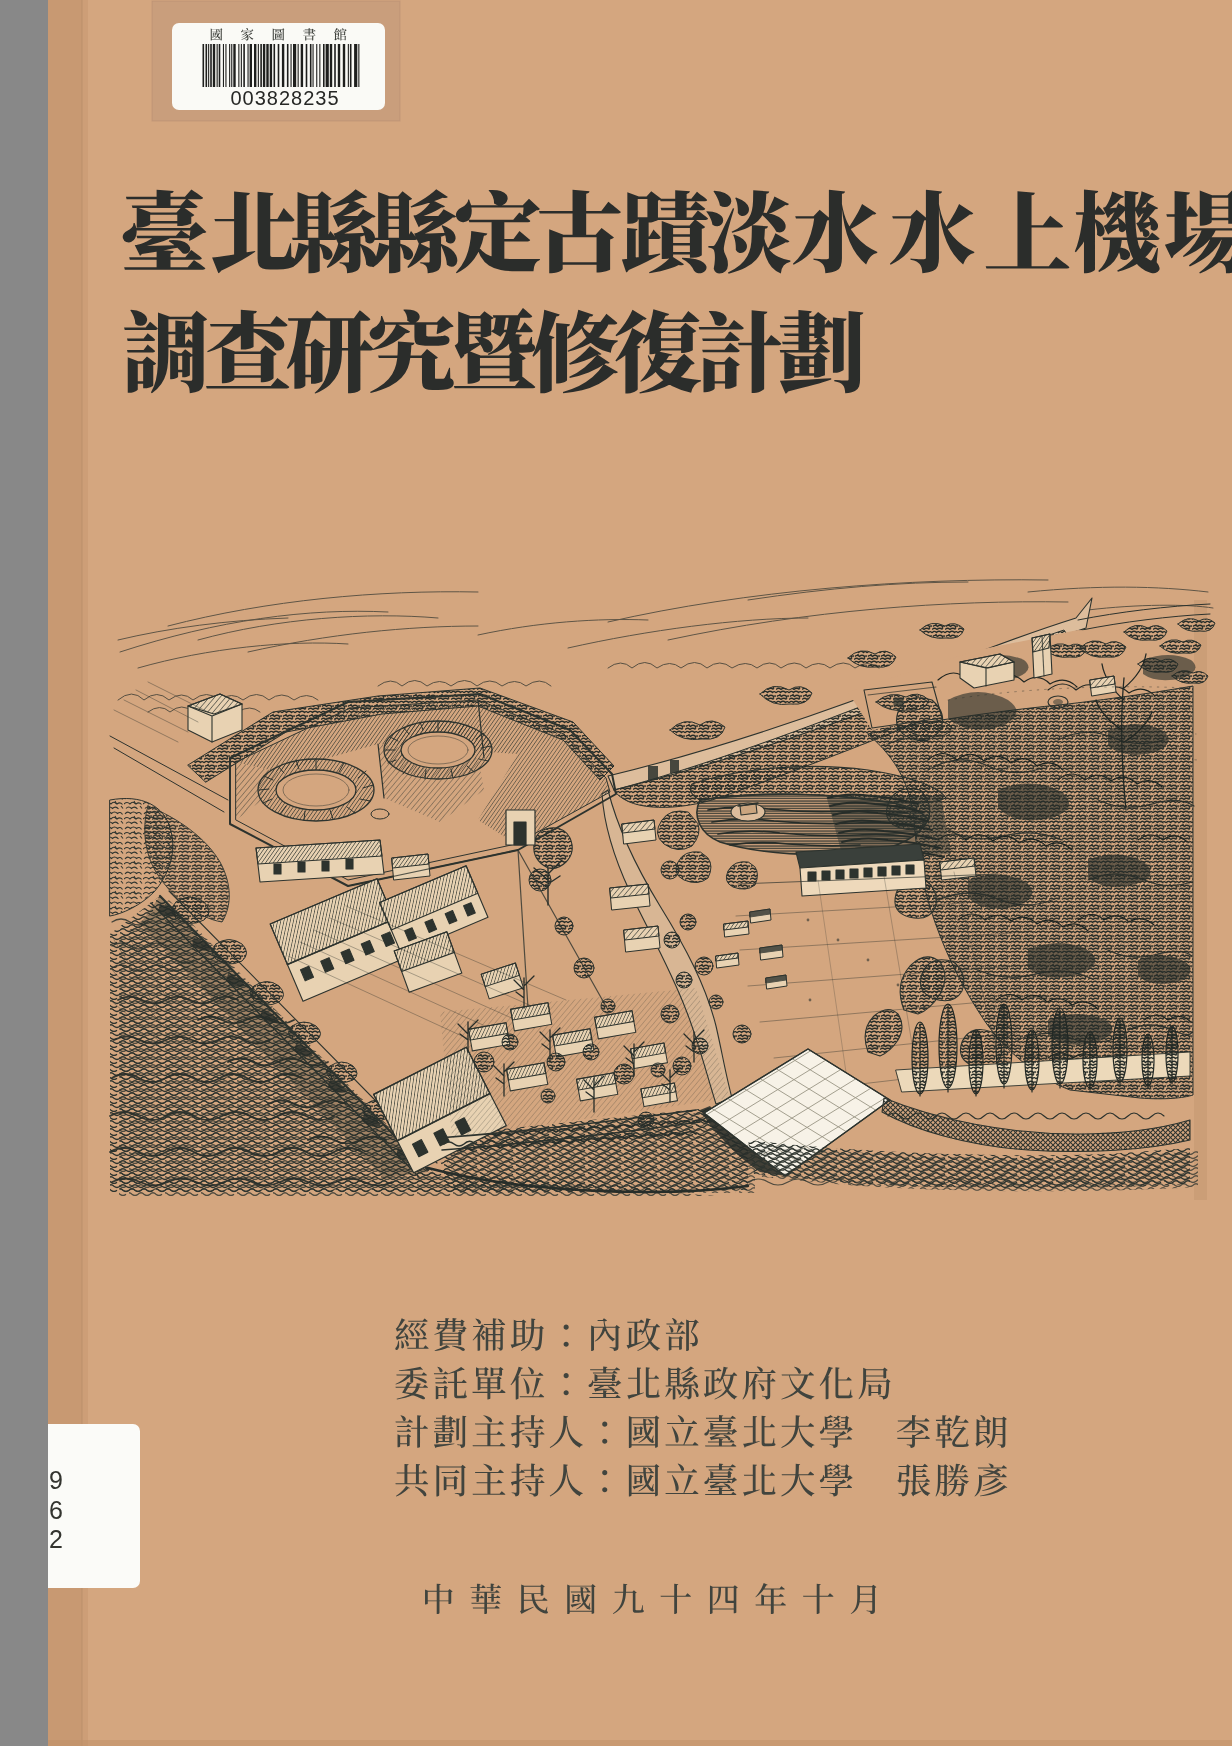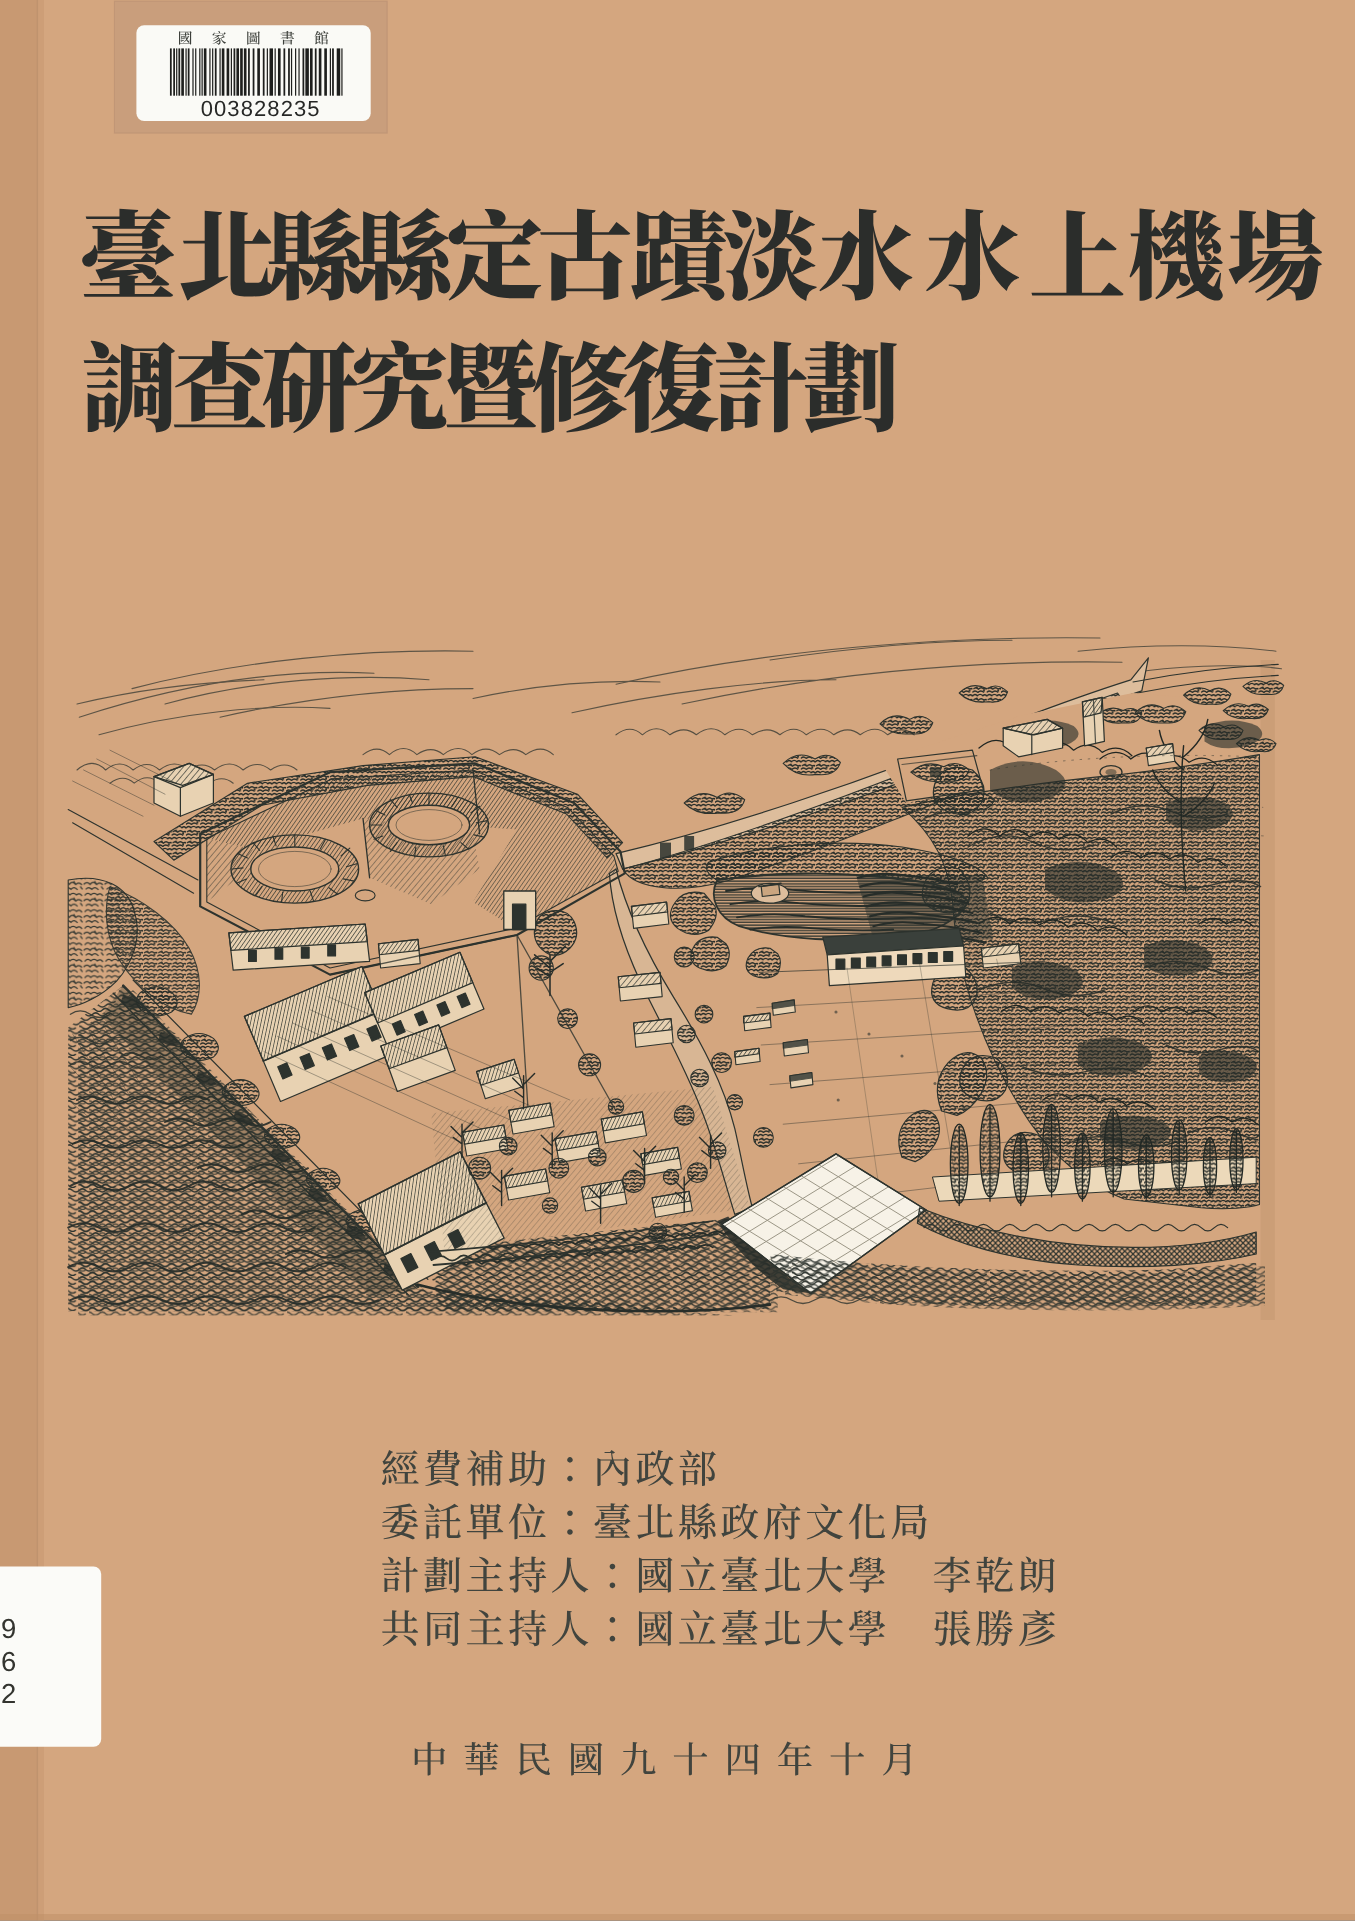--- a/index.html
+++ b/index.html
@@ -1,14 +1,14 @@
 <!DOCTYPE html>
 <html><head><meta charset="utf-8"><style>
 html,body{margin:0;padding:0;background:#888;}
-#page{width:1104px;height:1746px;position:relative;font-family:"Liberation Sans",sans-serif;}
+#page{width:1104px;height:1746px;position:relative;font-family:"Liberation Sans",sans-serif;margin-left:48px;}
 </style></head><body>
 <div id="page">
 <svg width="1232" height="1746" viewBox="0 0 1232 1746">
 <defs>
 <path id="t0" d="M574 306Q542 289 498 273Q454 257 404 243Q354 229 306 218Q257 208 216 202L217 212H269Q267 165 256 138Q244 112 227 104L168 225Q168 225 178 226Q188 228 197 230Q233 236 272 253Q310 270 342 289Q375 308 390 320H574ZM191 220Q238 219 322 220Q405 221 510 223Q616 225 729 228V212Q650 195 522 171Q393 147 229 121ZM641 598 707 669 845 568Q841 563 832 557Q824 551 810 548V472Q810 469 788 462Q765 454 734 448Q704 442 680 442H651V598ZM343 467Q343 461 322 450Q302 440 272 432Q241 423 210 423H190V598V657L350 598H713V570H343ZM720 501V473H278V501ZM610 842Q609 832 602 824Q595 817 574 814V655H416V856ZM757 756Q757 756 778 741Q800 726 830 705Q859 684 883 665Q879 649 854 649H142L134 677H688ZM811 859Q811 859 824 850Q838 841 858 826Q879 812 902 796Q926 779 945 764Q944 756 936 752Q927 748 916 748H75L67 776H738ZM793 420 863 489 982 376Q976 369 968 366Q960 364 944 363Q924 350 897 334Q870 317 842 302Q815 287 792 276L784 281Q788 300 792 326Q795 351 798 376Q802 402 804 420ZM167 477Q190 422 190 378Q189 334 172 305Q156 276 130 264Q103 251 72 262Q42 272 33 304Q26 335 42 356Q58 378 84 389Q108 399 132 423Q155 447 154 477ZM842 420V392H166V420ZM559 282Q640 287 690 275Q740 263 765 242Q790 221 796 198Q801 175 790 156Q780 137 759 130Q738 122 711 133Q694 158 652 197Q610 236 554 270ZM840 58Q840 58 853 49Q866 40 886 26Q907 11 930 -6Q952 -22 971 -37Q967 -53 942 -53H55L47 -25H769ZM610 160Q609 150 602 142Q595 135 574 132V-36H416V174ZM809 170Q809 170 830 155Q851 140 880 118Q908 97 931 77Q927 61 903 61H112L104 89H742ZM693 396Q693 396 712 384Q730 372 756 354Q781 337 802 320Q798 304 774 304H196L188 332H635Z"></path>
 <path id="t1" d="M848 647Q848 647 861 633Q874 619 894 598Q914 577 935 554Q956 530 972 510Q968 494 943 494H638V522H776ZM730 814Q729 804 722 796Q714 789 695 786V119Q695 103 702 96Q710 90 729 90H790Q804 90 817 90Q830 91 838 91Q846 92 854 95Q861 98 868 106Q875 116 884 138Q892 159 902 188Q912 216 921 246H931L935 98Q962 85 972 71Q983 57 983 38Q983 8 964 -12Q944 -31 898 -41Q853 -51 775 -51H693Q639 -51 608 -40Q577 -30 564 -2Q551 25 551 75V833ZM34 84Q64 87 116 94Q167 102 233 112Q299 122 373 134Q447 146 523 159L524 150Q469 111 374 58Q279 4 136 -65Q132 -75 124 -82Q115 -90 105 -93ZM463 818Q462 808 454 800Q447 792 426 789V125Q426 119 408 109Q391 99 364 90Q338 82 310 82H284V834ZM387 524V496H69L60 524Z"></path>
 <path id="t2" d="M339 -68Q339 -72 312 -83Q284 -94 235 -94H211V291H339ZM460 386Q460 386 472 372Q485 357 502 336Q519 316 530 299Q527 283 505 283H32L24 311H419ZM802 40Q802 1 792 -28Q781 -56 749 -72Q717 -88 650 -93Q649 -67 646 -48Q643 -29 634 -16Q626 -5 612 4Q597 14 565 19V31Q565 31 576 30Q587 30 603 29Q619 28 634 28Q648 27 655 27Q666 27 669 32Q672 36 672 43V333H802ZM974 553Q970 544 954 540Q939 537 914 547L947 552Q918 525 872 494Q825 463 770 432Q714 401 657 375Q600 349 549 331V342H603Q600 293 588 264Q575 236 556 228L496 358Q496 358 510 361Q525 364 535 369Q573 385 616 417Q660 449 702 488Q744 527 778 566Q813 604 831 634ZM846 668Q842 659 828 655Q813 651 788 661L822 664Q792 642 743 616Q694 591 640 570Q586 548 539 536V546H595Q593 498 580 468Q568 439 548 430L488 561Q488 561 500 564Q513 566 521 569Q545 579 572 600Q599 620 624 646Q650 672 670 697Q691 722 701 740ZM524 357Q556 357 612 358Q667 359 737 361Q807 363 881 366L882 353Q836 334 752 304Q668 275 564 243ZM528 557Q552 556 594 556Q637 555 690 556Q743 556 798 557L799 544Q777 534 740 518Q703 502 658 484Q612 465 561 447ZM804 240Q876 213 917 178Q958 144 974 109Q989 74 986 44Q982 15 964 -2Q947 -20 922 -20Q896 -20 868 4Q865 43 854 84Q842 125 826 164Q811 203 794 235ZM817 451Q879 430 913 402Q947 375 958 347Q970 319 966 295Q961 271 944 257Q928 243 905 244Q882 245 859 266Q859 297 851 329Q843 361 832 392Q820 422 807 446ZM699 179Q695 172 687 168Q679 163 661 164Q636 129 600 92Q565 56 522 24Q478 -9 428 -33L419 -23Q451 15 478 64Q504 112 523 162Q542 211 551 251ZM880 773Q865 755 820 765Q777 745 718 724Q659 702 592 684Q526 666 461 654L456 666Q509 691 565 726Q621 760 669 796Q717 832 747 862ZM384 436V408H152V436ZM384 554V526H152V554ZM384 668V640H152V668ZM384 780V752H152V780ZM313 780 364 837 474 754Q470 749 461 744Q452 738 438 736V288Q437 288 419 288Q401 288 379 288Q357 288 342 288H323V780ZM87 829 216 780H203V290Q203 290 178 290Q152 290 108 290H87V780ZM249 208Q246 199 236 193Q227 187 210 187Q176 117 130 63Q83 9 30 -26L17 -17Q43 33 66 106Q88 178 98 253ZM339 242Q399 226 432 202Q464 179 476 154Q488 129 483 107Q478 85 462 72Q446 58 424 58Q402 59 379 79Q379 106 372 134Q365 163 354 190Q342 217 329 237Z"></path>
 <path id="t3" d="M780 680 851 752 976 635Q969 628 961 626Q953 624 936 622Q908 600 864 574Q821 547 783 531L777 537Q781 558 784 584Q786 610 788 636Q790 661 791 680ZM170 743Q197 681 200 631Q203 581 188 546Q172 512 145 496Q126 485 100 487Q75 489 54 504Q32 519 24 546Q14 584 34 612Q53 639 84 652Q100 660 118 674Q136 688 148 706Q161 724 160 743ZM843 680V652H162V680ZM397 852Q483 857 530 841Q578 825 596 798Q613 771 607 744Q601 716 578 696Q556 677 523 676Q490 674 454 700Q455 742 438 782Q421 822 392 847ZM378 357Q376 346 367 340Q358 333 339 332Q323 252 288 173Q254 94 192 25Q130 -44 29 -94L21 -85Q86 -19 123 62Q160 144 176 228Q193 313 195 387ZM249 266Q277 202 317 162Q357 123 412 102Q468 82 543 74Q618 67 716 67Q737 67 771 67Q805 67 842 67Q880 67 916 68Q951 68 975 68V57Q938 48 920 11Q903 -26 902 -71Q886 -71 860 -71Q835 -71 806 -71Q777 -71 752 -71Q726 -71 710 -71Q607 -71 530 -57Q452 -43 396 -6Q340 30 302 96Q265 161 242 263ZM743 385Q743 385 756 375Q768 365 787 350Q806 334 827 316Q848 299 865 284Q862 268 837 268H500V296H675ZM571 513V5L426 40V513ZM741 598Q741 598 754 588Q766 579 786 564Q806 550 828 533Q849 516 867 501Q863 485 839 485H173L165 513H672Z"></path>
 <path id="t4" d="M41 613H749L829 719Q829 719 844 708Q858 696 880 678Q903 659 928 639Q952 619 972 601Q968 585 942 585H49ZM422 854 614 839Q613 828 606 820Q598 813 577 810V324H422ZM157 344V405L319 344H795V316H310V-45Q310 -52 290 -64Q271 -76 241 -85Q211 -94 179 -94H157ZM695 344H684L752 420L893 313Q888 306 877 300Q866 293 849 289V-51Q849 -55 827 -63Q805 -71 776 -78Q746 -85 721 -85H695ZM210 30H785V2H210Z"></path>
 <path id="t5" d="M134 779H347V751H134ZM134 544H347V516H134ZM72 779V828L203 779H190V503Q190 497 164 484Q139 470 93 470H72ZM300 779H290L344 837L457 753Q453 748 444 742Q434 736 420 734V512Q420 509 403 502Q386 495 363 490Q340 484 321 484H300ZM201 544H314V71L201 45ZM69 420 187 409Q186 403 182 398Q178 394 167 392V48L69 25ZM10 62Q46 66 114 76Q182 87 268 101Q355 115 444 131L446 119Q390 88 302 43Q213 -2 88 -58Q80 -79 59 -84ZM269 324H322L370 402Q370 402 384 387Q399 372 418 351Q438 330 452 312Q449 296 427 296H269ZM441 752H799L863 831Q863 831 883 816Q903 801 930 780Q958 759 980 740Q976 724 952 724H449ZM405 540H809L873 619Q873 619 893 604Q913 589 940 568Q968 547 990 528Q987 512 962 512H413ZM450 650H789L849 724Q849 724 868 710Q886 696 912 676Q938 656 958 638Q955 622 931 622H458ZM525 350H843V322H525ZM525 250H843V222H525ZM525 148H843V120H525ZM616 850 783 837Q782 827 774 820Q767 812 746 808V527H616ZM696 82Q794 79 853 64Q912 48 940 26Q967 4 971 -18Q975 -41 962 -60Q948 -79 925 -88Q902 -98 876 -94Q850 -89 830 -65Q816 -33 784 5Q753 43 692 71ZM574 103 717 8Q710 0 695 -2Q680 -5 656 0Q617 -20 564 -38Q510 -57 448 -72Q386 -86 323 -95L319 -83Q369 -60 418 -28Q467 4 508 38Q549 73 574 103ZM463 449V501L602 449H779L841 519L957 431Q952 424 944 420Q935 415 918 412V110Q918 106 888 94Q859 83 807 83H783V421H592V98Q592 91 564 80Q536 68 486 68H463Z"></path>

